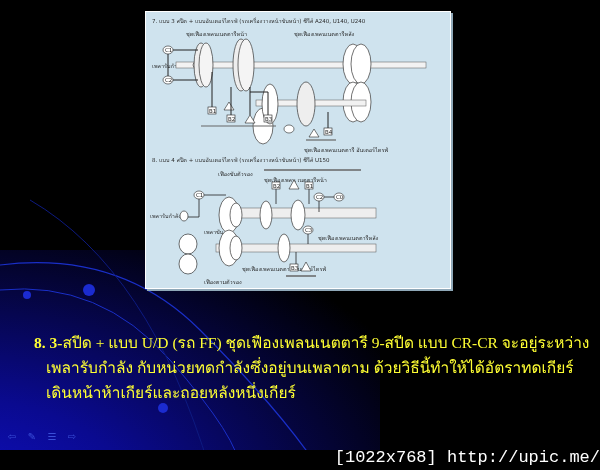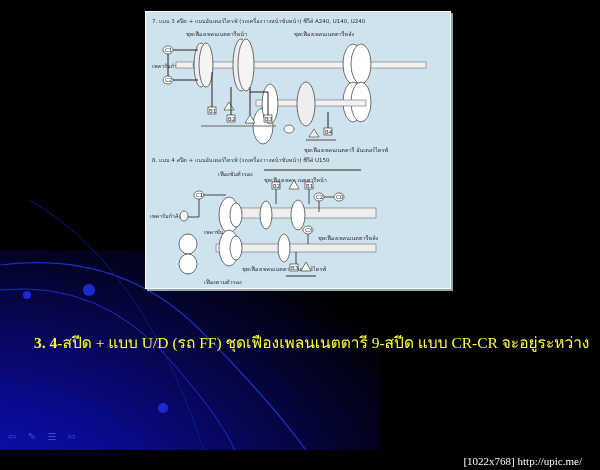--- a/index.html
+++ b/index.html
@@ -29,22 +29,22 @@
       color:#ffff33; font-size:15.5px; line-height:25px;
     }
     .body-text .l1 { font-weight:normal; }
     .body-text .num { font-weight:bold; }
     .body-text .indent { padding-left:12px; display:block; }
     .nav {
       position:absolute; left:6px; top:431px; display:flex; gap:8px;
     }
     .nav span { color:#3a4fd8; font-size:10px; width:12px; text-align:center; }
     .watermark {
-      position:absolute; right:18px; bottom:3px; color:#ffffff;
-      font-family:Liberation Serif, serif; font-size:11px;
+      position:absolute; right:0; bottom:3px; color:#ffffff;
+      font-family:Liberation Mono, monospace; font-size:17px;
     }
   </style>
 </head>
 <body>
 
 <div class="slide">
   <div class="blue-glow"></div>
 
   <svg class="deco" width="600" height="450">
     <path d="M0 265 Q 120 250 200 330 T 320 470" stroke="#1a2fc8" stroke-width="1.2" fill="none"></path>
@@ -168,21 +168,23 @@
         <path d="M178 185 H188"></path>
           <path d="M173 189 V200"></path>
         <path d="M162 222 V232"></path>
           <path d="M150 240 V252"></path>
       </g>
       <line x1="140" y1="264" x2="170" y2="264" stroke="#666" stroke-width="1.5"></line>
     </svg>
   </div>
 
   <div class="body-text">
-    <span class="l1"><span class="num">3. 4-</span><span>สปีด + แบบ U/D (รถ FF) ชุดเฟืองเพลนเนตตารี 9-สปีด แบบ CR-CR จะอยู่ระหว่าง</span></span>
+    <span class="l1"><span class="num">8. 3-</span><span>สปีด + แบบ U/D (รถ FF) ชุดเฟืองเพลนเนตตารี 9-สปีด แบบ CR-CR จะอยู่ระหว่าง</span></span>
+    <span class="indent">เพลารับกำลัง กับหน่วยทดกำลังซึ่งอยู่บนเพลาตาม ด้วยวิธีนี้ทำให้ได้อัตราทดเกียร์</span>
+    <span class="indent">เดินหน้าห้าเกียร์และถอยหลังหนึ่งเกียร์</span>
   </div>
 
   <div class="nav">
     <span>⇦</span>
     <span>✎</span>
     <span>☰</span>
     <span>⇨</span>
   </div>
 </div>
 

